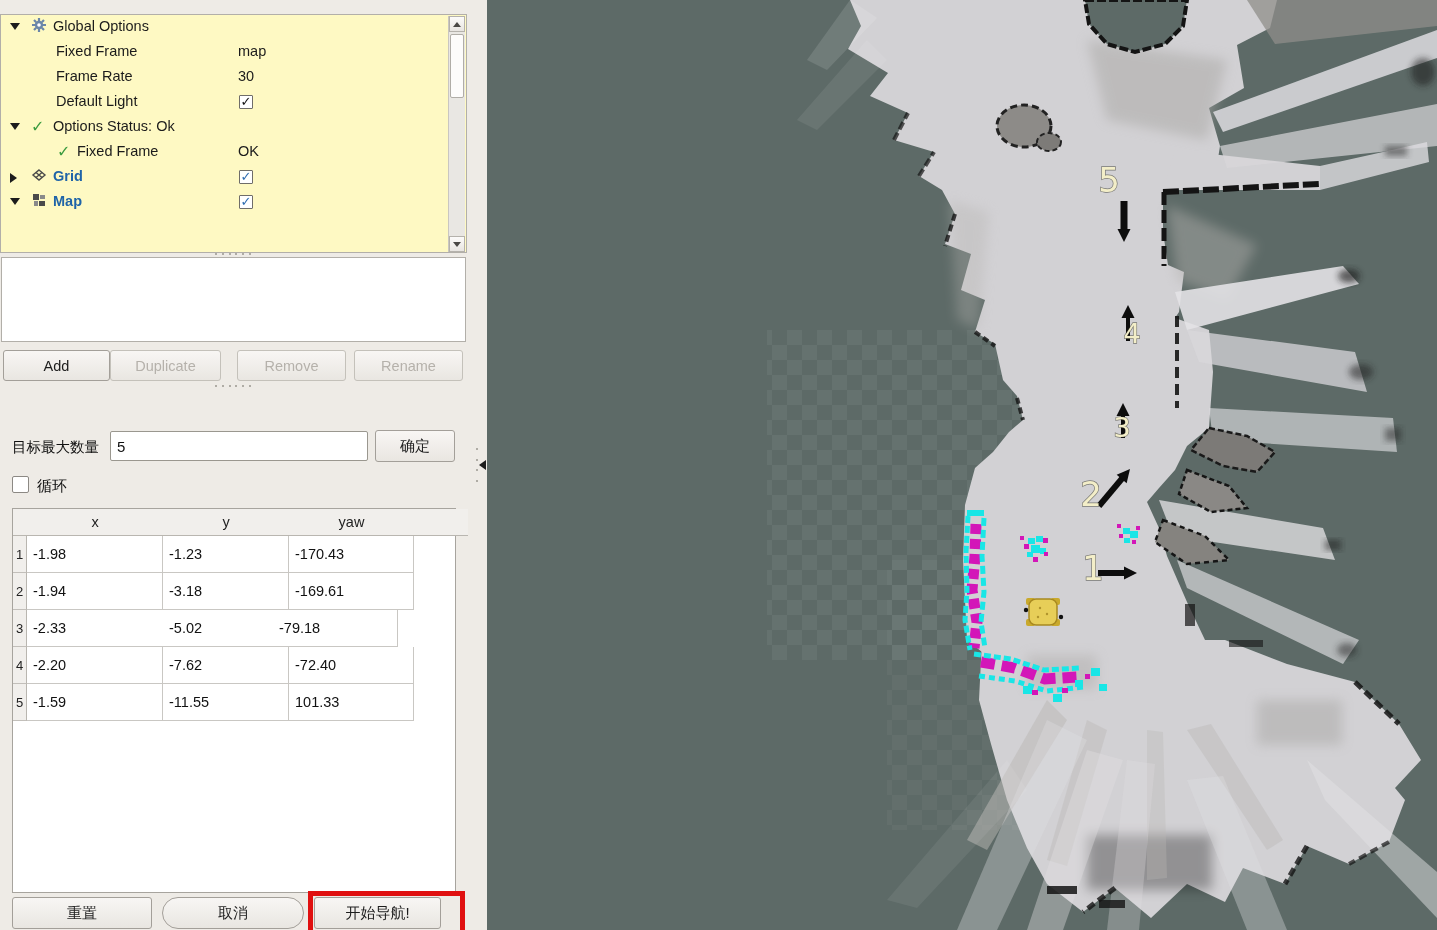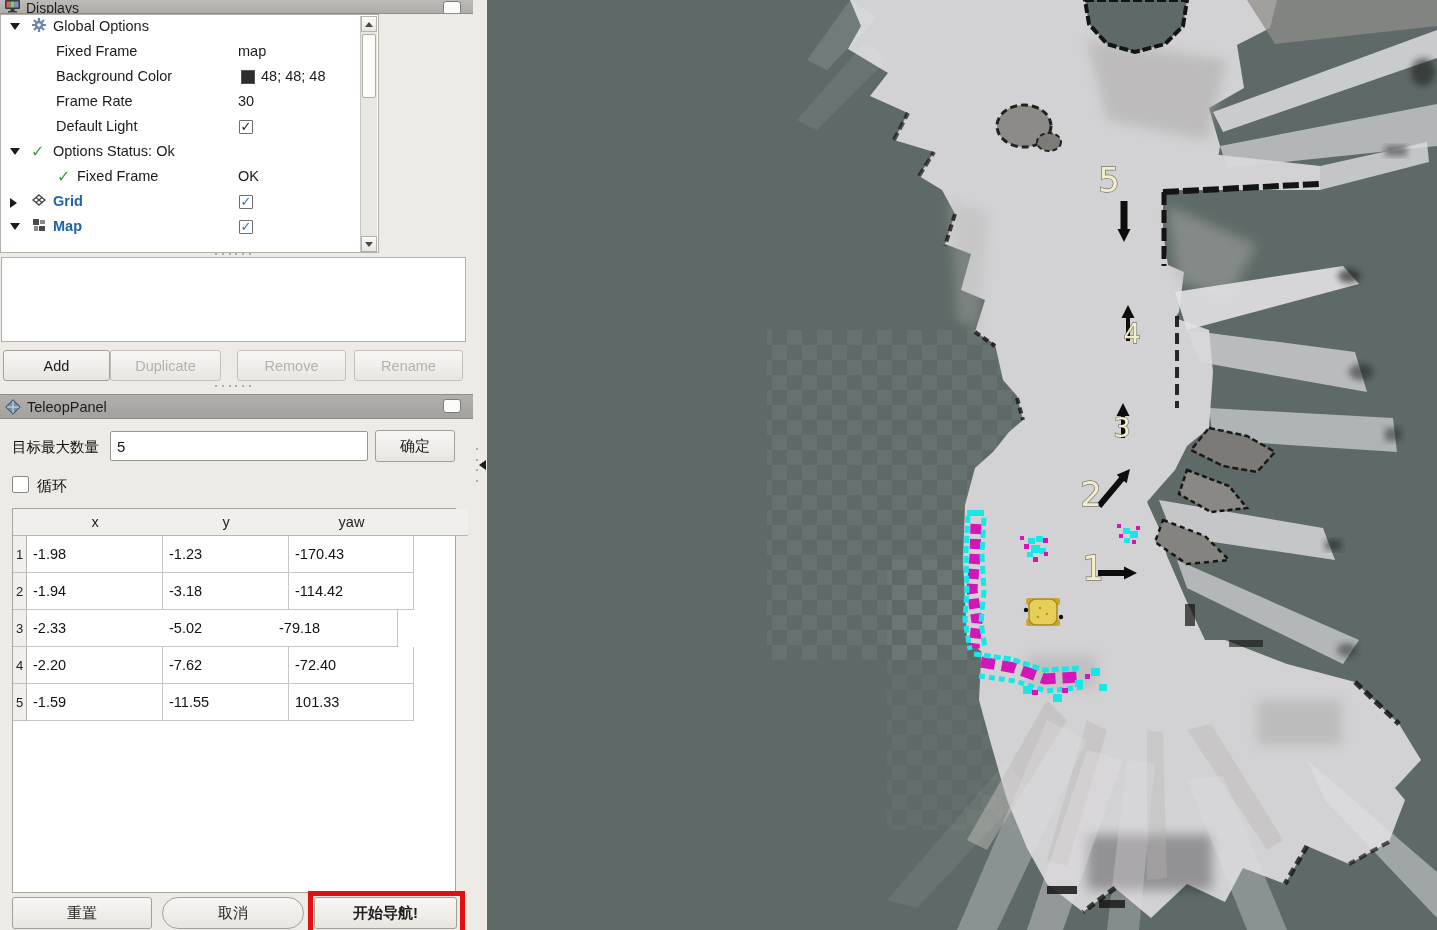--- a/index.html
+++ b/index.html
@@ -13,21 +13,21 @@
 
   .panel-titlebar { background:linear-gradient(#bdbbb7,#aeaca8); border-bottom:1px solid #8f8d89;
     display:flex; align-items:center; overflow:hidden; }
   .panel-title { font-size:14px; color:#1c1c1c; margin-left:6px; }
   .float-btn { position:absolute; right:12px; width:18px; height:14px; background:#fbfafa;
     border:1px solid #7e7c78; border-radius:3px; }
 
   #displays-titlebar { position:absolute; left:0; top:0; width:473px; height:14px; }
   #displays-titlebar .panel-title { margin-top:2px; }
 
-  #tree-area { position:absolute; left:0; top:14px; width:379px; height:239px; background:#ffffff;
+  #tree-area { position:absolute; left:0; top:14px; width:467px; height:239px; background:#fef9c3;
     border:1px solid #b2afa9; overflow:hidden; }
   .trow { position:relative; height:25px; width:100%; }
   .trow .tri { position:absolute; top:8px; width:0; height:0; }
   .tri.down { border-left:5px solid transparent; border-right:5px solid transparent; border-top:7px solid #1c1c1c; }
   .tri.right { border-top:5px solid transparent; border-bottom:5px solid transparent; border-left:7px solid #1c1c1c; }
   .trow .ticon { position:absolute; top:4px; width:16px; height:16px; }
   .trow .tlabel { position:absolute; top:3px; font-size:14.5px; color:#1b1b1b; white-space:nowrap; }
   .trow .tlabel.blue { color:#1f64a8; font-weight:bold; }
   .trow .tvalue { position:absolute; left:237px; top:3px; font-size:14.5px; color:#1b1b1b; white-space:nowrap; }
   .greencheck { color:#3a9b3f; font-size:16px; font-weight:bold; }
@@ -74,21 +74,21 @@
   #wp-table { position:absolute; left:12px; top:508px; width:444px; height:385px; background:#fff; border:1px solid #a7a49e; }
   .thead { position:absolute; left:0; top:0; height:27px; background:#f1efec; border-bottom:1px solid #b9b6b0;
     font-size:14.5px; color:#222; display:flex; align-items:center; justify-content:center; }
   .tcell { position:absolute; height:37px; font-size:14.5px; color:#111; display:flex; align-items:center;
     padding-left:6px; border-bottom:1px solid #c9c7c3; border-right:1px solid #c9c7c3; background:#fff; }
   .rowhdr { position:absolute; width:14px; height:37px; background:#f1efec; border-bottom:1px solid #c2bfba;
     border-right:1px solid #b9b6b0; font-size:13px; color:#222; display:flex; align-items:center; justify-content:center; }
 
   #footer-reset { left:12px; top:897px; width:140px; height:32px; font-size:15px; }
   #footer-cancel { left:162px; top:897px; width:142px; height:32px; font-size:15px;border-radius:16px; }
-  #footer-start { left:314px; top:897px; width:143px; height:32px; font-size:15px;font-weight:bold; }
+  #footer-start { left:314px; top:897px; width:127px; height:32px; font-size:15px; }
   #annotation-box { position:absolute; left:308px; top:891px; width:157px; height:45px;
     border:5px solid #e01010; pointer-events:none; z-index:50; }
 
   
   #divider { position:absolute; left:473px; top:0; width:14px; height:930px; background:#eeebe6; }
   #collapse-handle { position:absolute; left:3px; top:448px; width:9px; height:34px; }
   .dots-v { position:absolute; left:0; top:0; width:3px; height:34px; display:flex; flex-direction:column; justify-content:space-between; }
   .dots-v i { width:2px; height:2px; background:#9a978f; border-radius:50%; }
   #collapse-arrow { position:absolute; left:3px; top:12px; width:0; height:0;
     border-top:5px solid transparent; border-bottom:5px solid transparent; border-right:7px solid #1c1c1c; }
@@ -98,57 +98,40 @@
   .wp-num { font-family:"DejaVu Sans","Liberation Sans",sans-serif; fill:#f3eec8;
     paint-order:stroke; stroke:rgba(45,45,35,0.55); stroke-width:1.4px; }
 </style>
 </head>
 <body>
 
 <div id="stage">
 
   <div id="left-panel" class="abs">
 
-    <div id="displays-titlebar" class="panel-titlebar">
-      <svg class="ticon" width="15" height="13" viewBox="0 0 15 13" style="margin-left:5px">
-        <rect x="0" y="0" width="15" height="9" rx="1" fill="#3a3a3a"></rect>
-        <rect x="1.5" y="1.5" width="4" height="6" fill="#e05a5a"></rect>
-        <rect x="5.5" y="1.5" width="4" height="6" fill="#7ec97e"></rect>
-        <rect x="9.5" y="1.5" width="4" height="6" fill="#7e8fd0"></rect>
-        <rect x="5.5" y="9" width="4" height="2" fill="#3a3a3a"></rect>
-        <rect x="3" y="11" width="9" height="1.5" fill="#3a3a3a"></rect>
-      </svg>
-      <span class="panel-title">Displays</span>
-      <span class="float-btn" style="top:1px"></span>
-    </div>
 
     <div id="tree-area">
         <div class="trow">
           <span class="tri down" style="left:9px"></span>
           <span class="ticon" style="left:30px;top:2px"><svg width="16" height="16" viewBox="0 0 16 16">
               <g fill="#6b86a8">
                 <circle cx="8" cy="8" r="4.2"></circle>
                 <g stroke="#6b86a8" stroke-width="2.2">
                   <path d="M8 1 V4 M8 12 V15 M1 8 H4 M12 8 H15 M3 3 L5.2 5.2 M10.8 10.8 L13 13 M13 3 L10.8 5.2 M5.2 10.8 L3 13"></path>
                 </g>
                 <circle cx="8" cy="8" r="1.8" fill="#fff"></circle>
               </g>
             </svg></span>
           <span class="tlabel " style="left:52px">Global Options</span>
         </div>
         <div class="trow">
           <span class="tlabel " style="left:55px">Fixed Frame</span>
           <span class="tvalue ">map</span>
         </div>
         <div class="trow">
-          <span class="tlabel " style="left:55px">Background Color</span>
-          <span class="swatch"></span>
-          <span class="tvalue swatch-text">48; 48; 48</span>
-        </div>
-        <div class="trow">
           <span class="tlabel " style="left:55px">Frame Rate</span>
           <span class="tvalue ">30</span>
         </div>
         <div class="trow">
           <span class="tlabel " style="left:55px">Default Light</span>
           <span class="cbox dark">✓</span>
         </div>
         <div class="trow">
           <span class="tri down" style="left:9px"></span>
           <span class="ticon" style="left:30px;top:2px"><span class="greencheck">✓</span></span>
@@ -213,28 +196,20 @@
 
     <div class="dots-h" style="left:215px; top:385px;">
         <i></i>
         <i></i>
         <i></i>
         <i></i>
         <i></i>
         <i></i>
       </div>
 
-    <div id="teleop-titlebar" class="panel-titlebar">
-      <svg class="ticon" width="16" height="16" viewBox="0 0 16 16" style="margin-left:5px">
-        <rect x="3" y="3" width="10" height="10" transform="rotate(45 8 8)" fill="#7a90aa" stroke="#3f536b" stroke-width="1"></rect>
-        <path d="M8 2 L8 14 M2 8 L14 8" stroke="#d8e2ee" stroke-width="1"></path>
-      </svg>
-      <span class="panel-title">TeleopPanel</span>
-      <span class="float-btn" style="top:4px"></span>
-    </div>
 
     <span id="goal-label">目标最大数量</span>
     <input id="goal-input" type="text" value="5" style="">
     <button class="qbtn" id="confirm-btn">确定</button>
 
     <span id="loop-checkbox"></span>
     <span id="loop-label">循环</span>
 
     <div id="wp-table">
         <div class="thead" style="left:0;width:14px"></div>
@@ -242,21 +217,21 @@
         <div class="thead" style="left:150px;width:126px">y</div>
         <div class="thead" style="left:276px;width:125px">yaw</div>
         <div class="thead" style="left:401px;width:54px"></div>
         <div class="rowhdr" style="left:0;top:27px">1</div>
         <div class="tcell" style="left:14px;top:27px;width:136px">-1.98</div>
         <div class="tcell" style="left:150px;top:27px;width:126px">-1.23</div>
         <div class="tcell" style="left:276px;top:27px;width:125px">-170.43</div>
         <div class="rowhdr" style="left:0;top:64px">2</div>
         <div class="tcell" style="left:14px;top:64px;width:136px">-1.94</div>
         <div class="tcell" style="left:150px;top:64px;width:126px">-3.18</div>
-        <div class="tcell" style="left:276px;top:64px;width:125px">-114.42</div>
+        <div class="tcell" style="left:276px;top:64px;width:125px">-169.61</div>
         <div class="rowhdr" style="left:0;top:101px">3</div>
         <div class="tcell" style="left:14px;top:101px;width:160px">-2.33</div>
         <div class="tcell" style="left:150px;top:101px;width:126px">-5.02</div>
         <div class="tcell" style="left:260px;top:101px;width:125px">-79.18</div>
         <div class="rowhdr" style="left:0;top:138px">4</div>
         <div class="tcell" style="left:14px;top:138px;width:136px">-2.20</div>
         <div class="tcell" style="left:150px;top:138px;width:126px">-7.62</div>
         <div class="tcell" style="left:276px;top:138px;width:125px">-72.40</div>
         <div class="rowhdr" style="left:0;top:175px">5</div>
         <div class="tcell" style="left:14px;top:175px;width:136px">-1.59</div>

